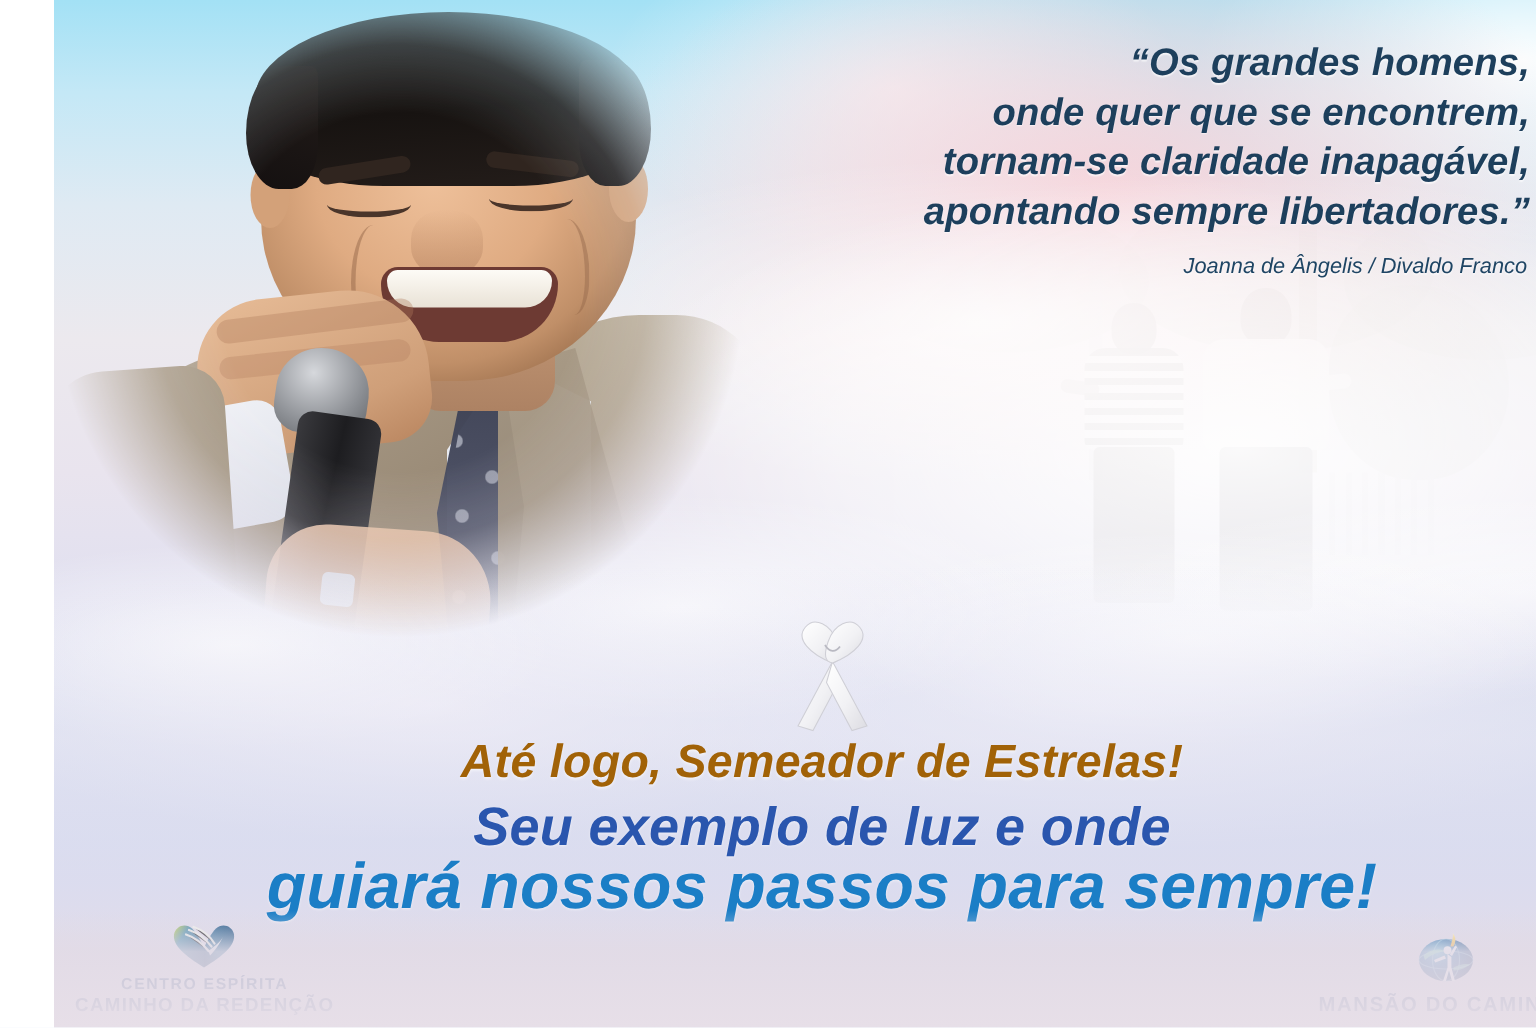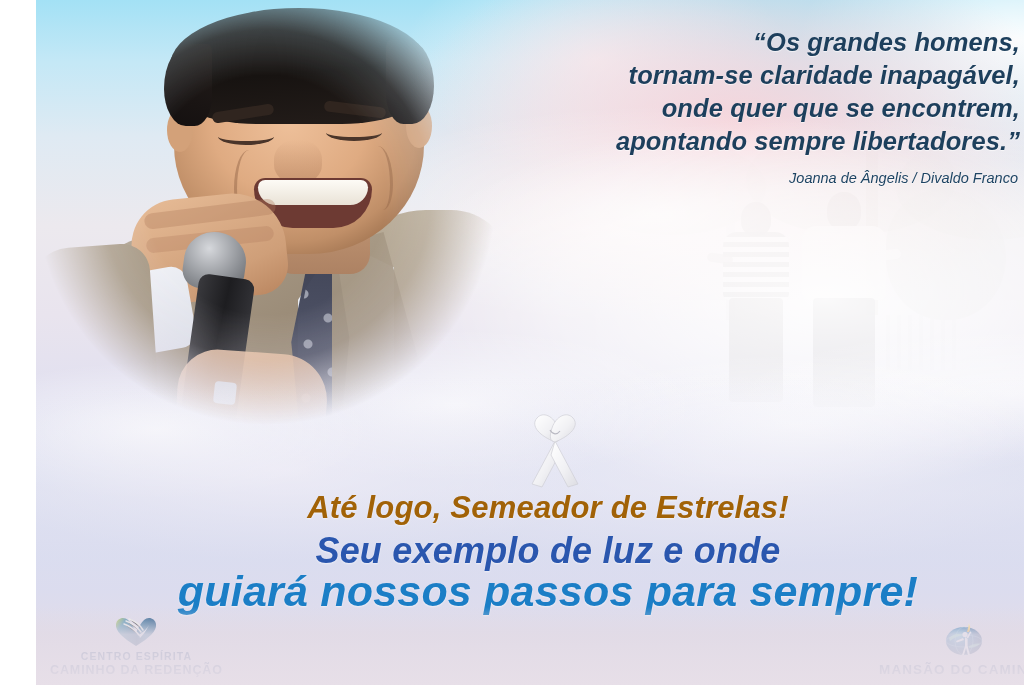--- a/index.html
+++ b/index.html
@@ -270,22 +270,22 @@
 
     <div class="pt-el" style="left:140px;top:352px;width:150px;height:120px;
       background:linear-gradient(160deg,rgba(236,198,170,.88),rgba(206,162,128,.8));
       border-radius:40px 46px 20px 20px;transform:rotate(4deg);"></div>
     <div class="pt-el" style="left:178px;top:382px;width:22px;height:22px;
       background:#d9d9dd;border-radius:4px;transform:rotate(6deg);"></div>
   </div>
 
   <div class="quote">
     <span class="ln">“Os grandes homens,</span>
+    <span class="ln">onde quer que se encontrem,</span>
     <span class="ln">tornam-se claridade inapagável,</span>
-    <span class="ln">onde quer que se encontrem,</span>
     <span class="ln">apontando sempre libertadores.”</span>
   </div>
   <div class="attrib">Joanna de Ângelis / Divaldo Franco</div>
 
   <div class="ribbon">
     <svg width="70" height="78" viewBox="0 0 70 78" xmlns="http://www.w3.org/2000/svg" aria-hidden="true">
       <defs>
         <linearGradient id="rg" x1="0" y1="0" x2="1" y2="1">
           <stop offset="0%" stop-color="#ffffff"></stop>
           <stop offset="55%" stop-color="#f1f1f4"></stop>

